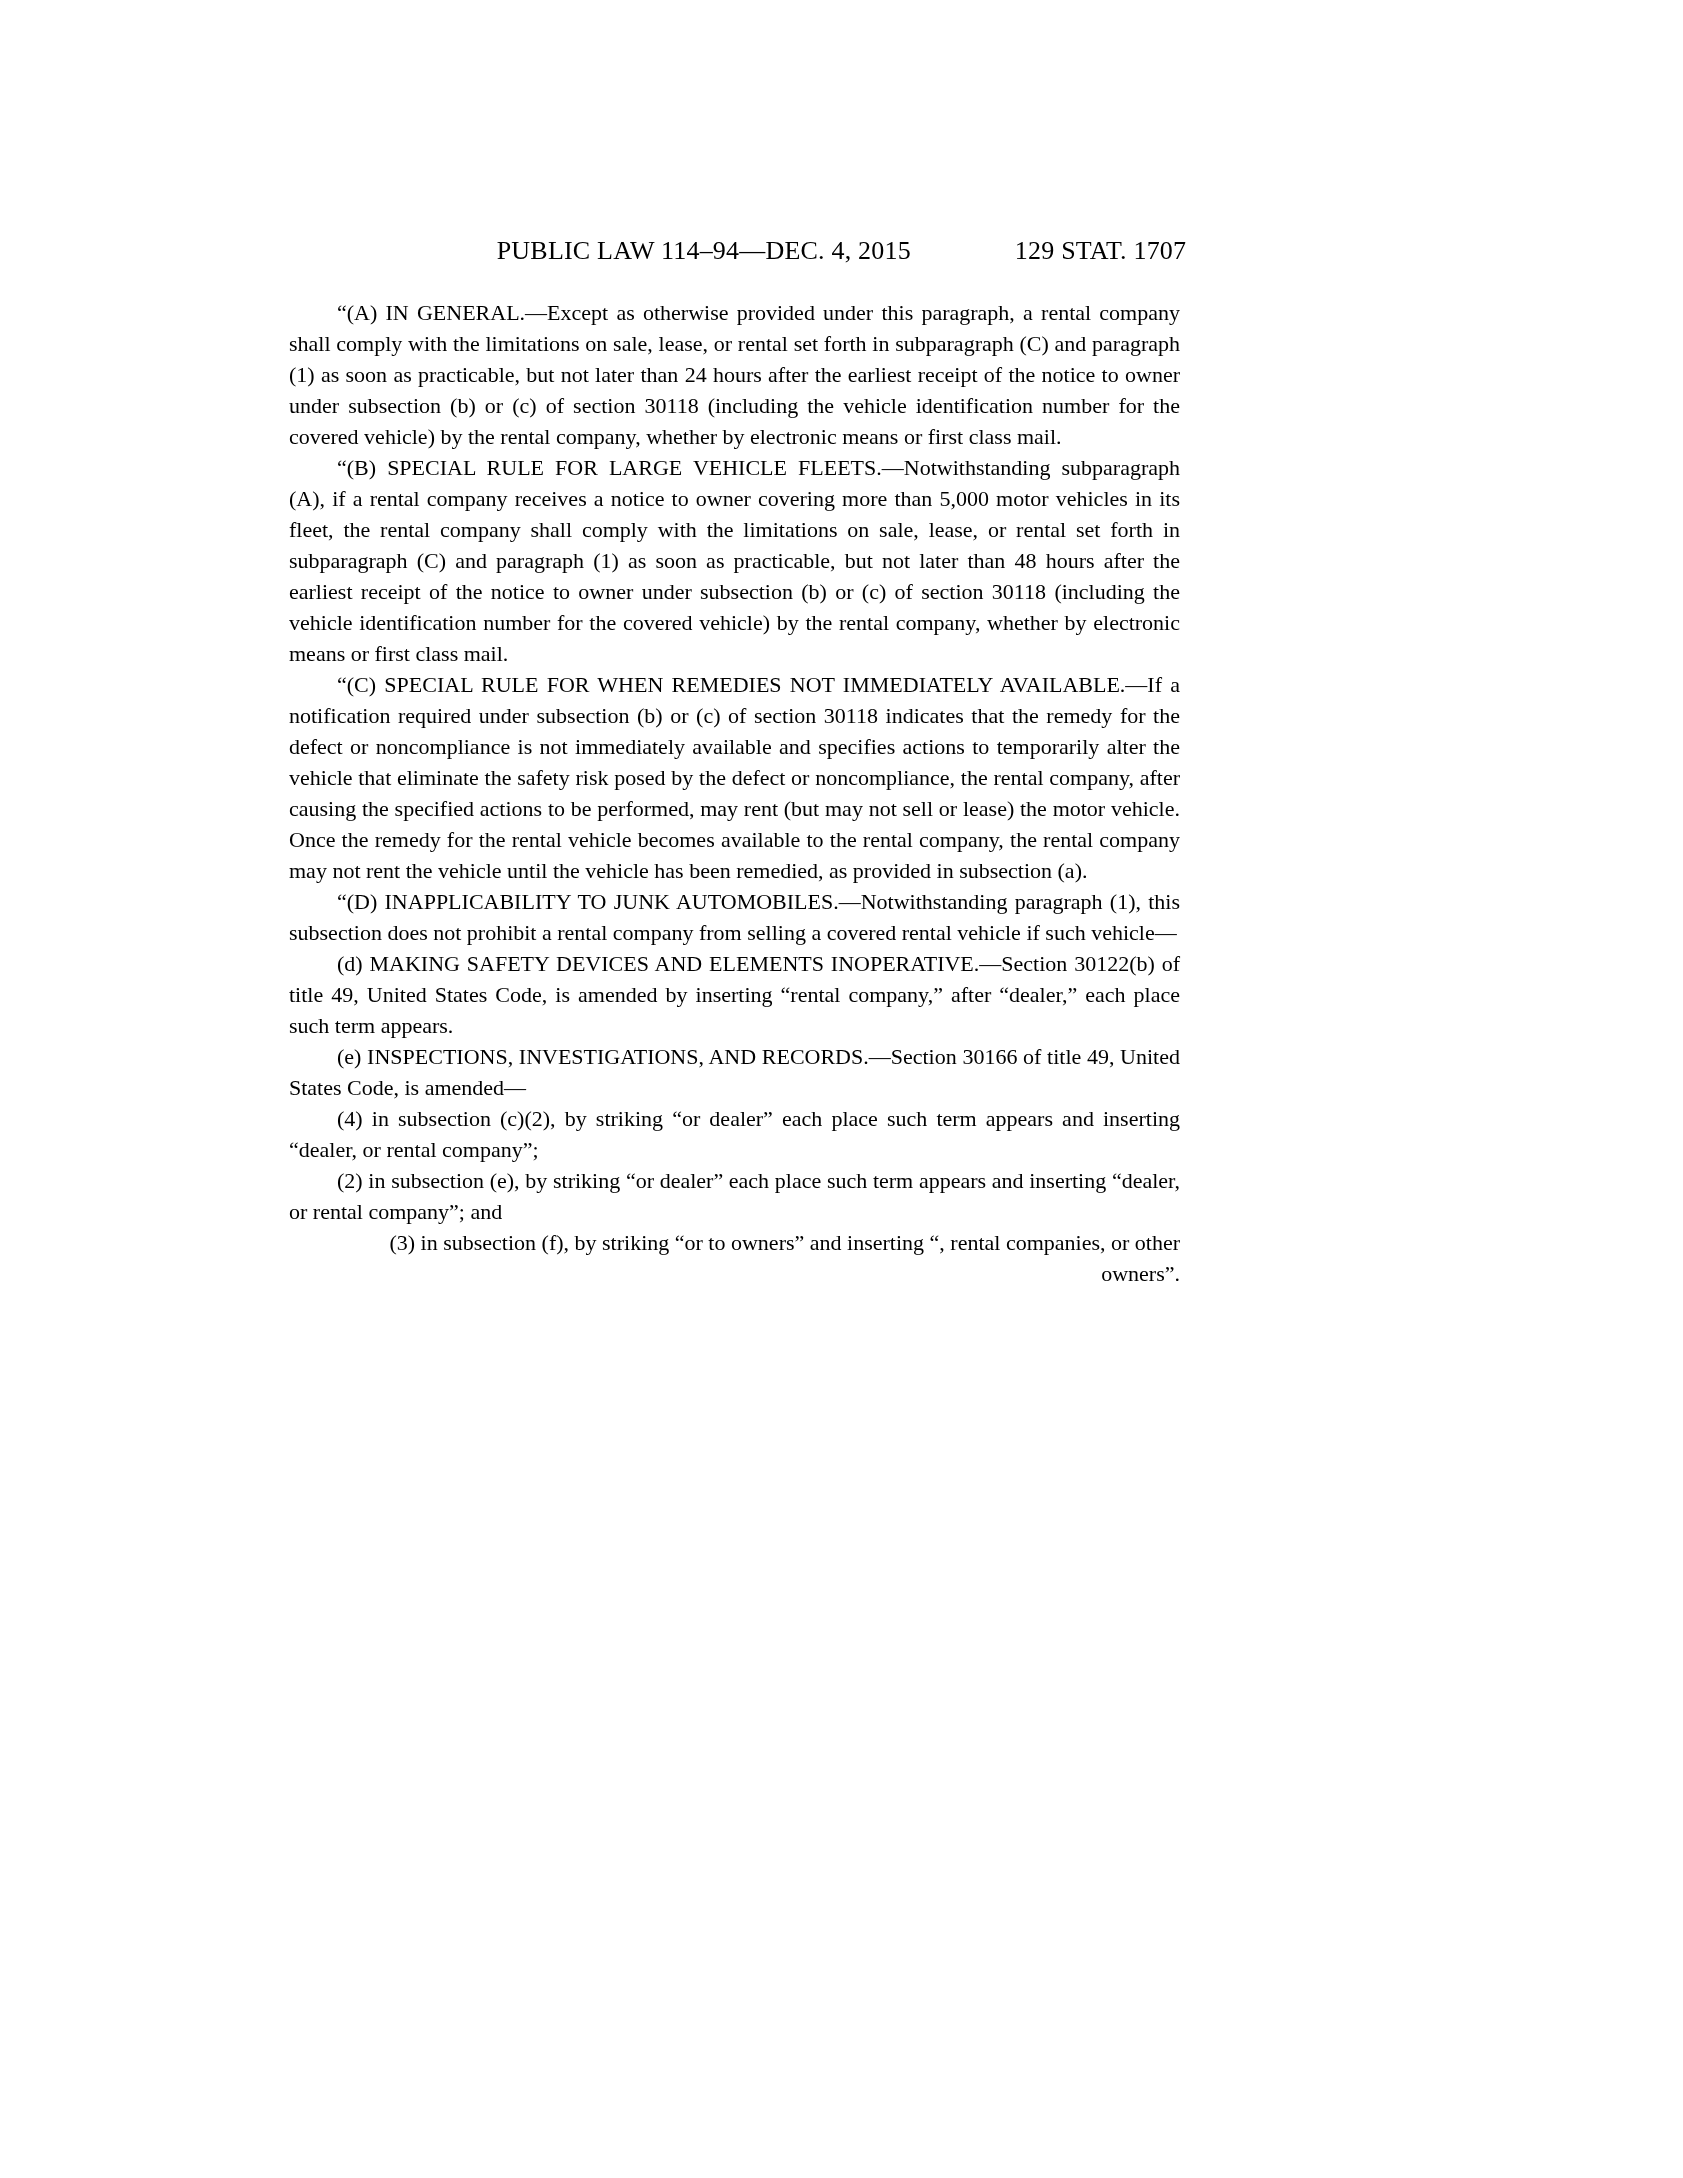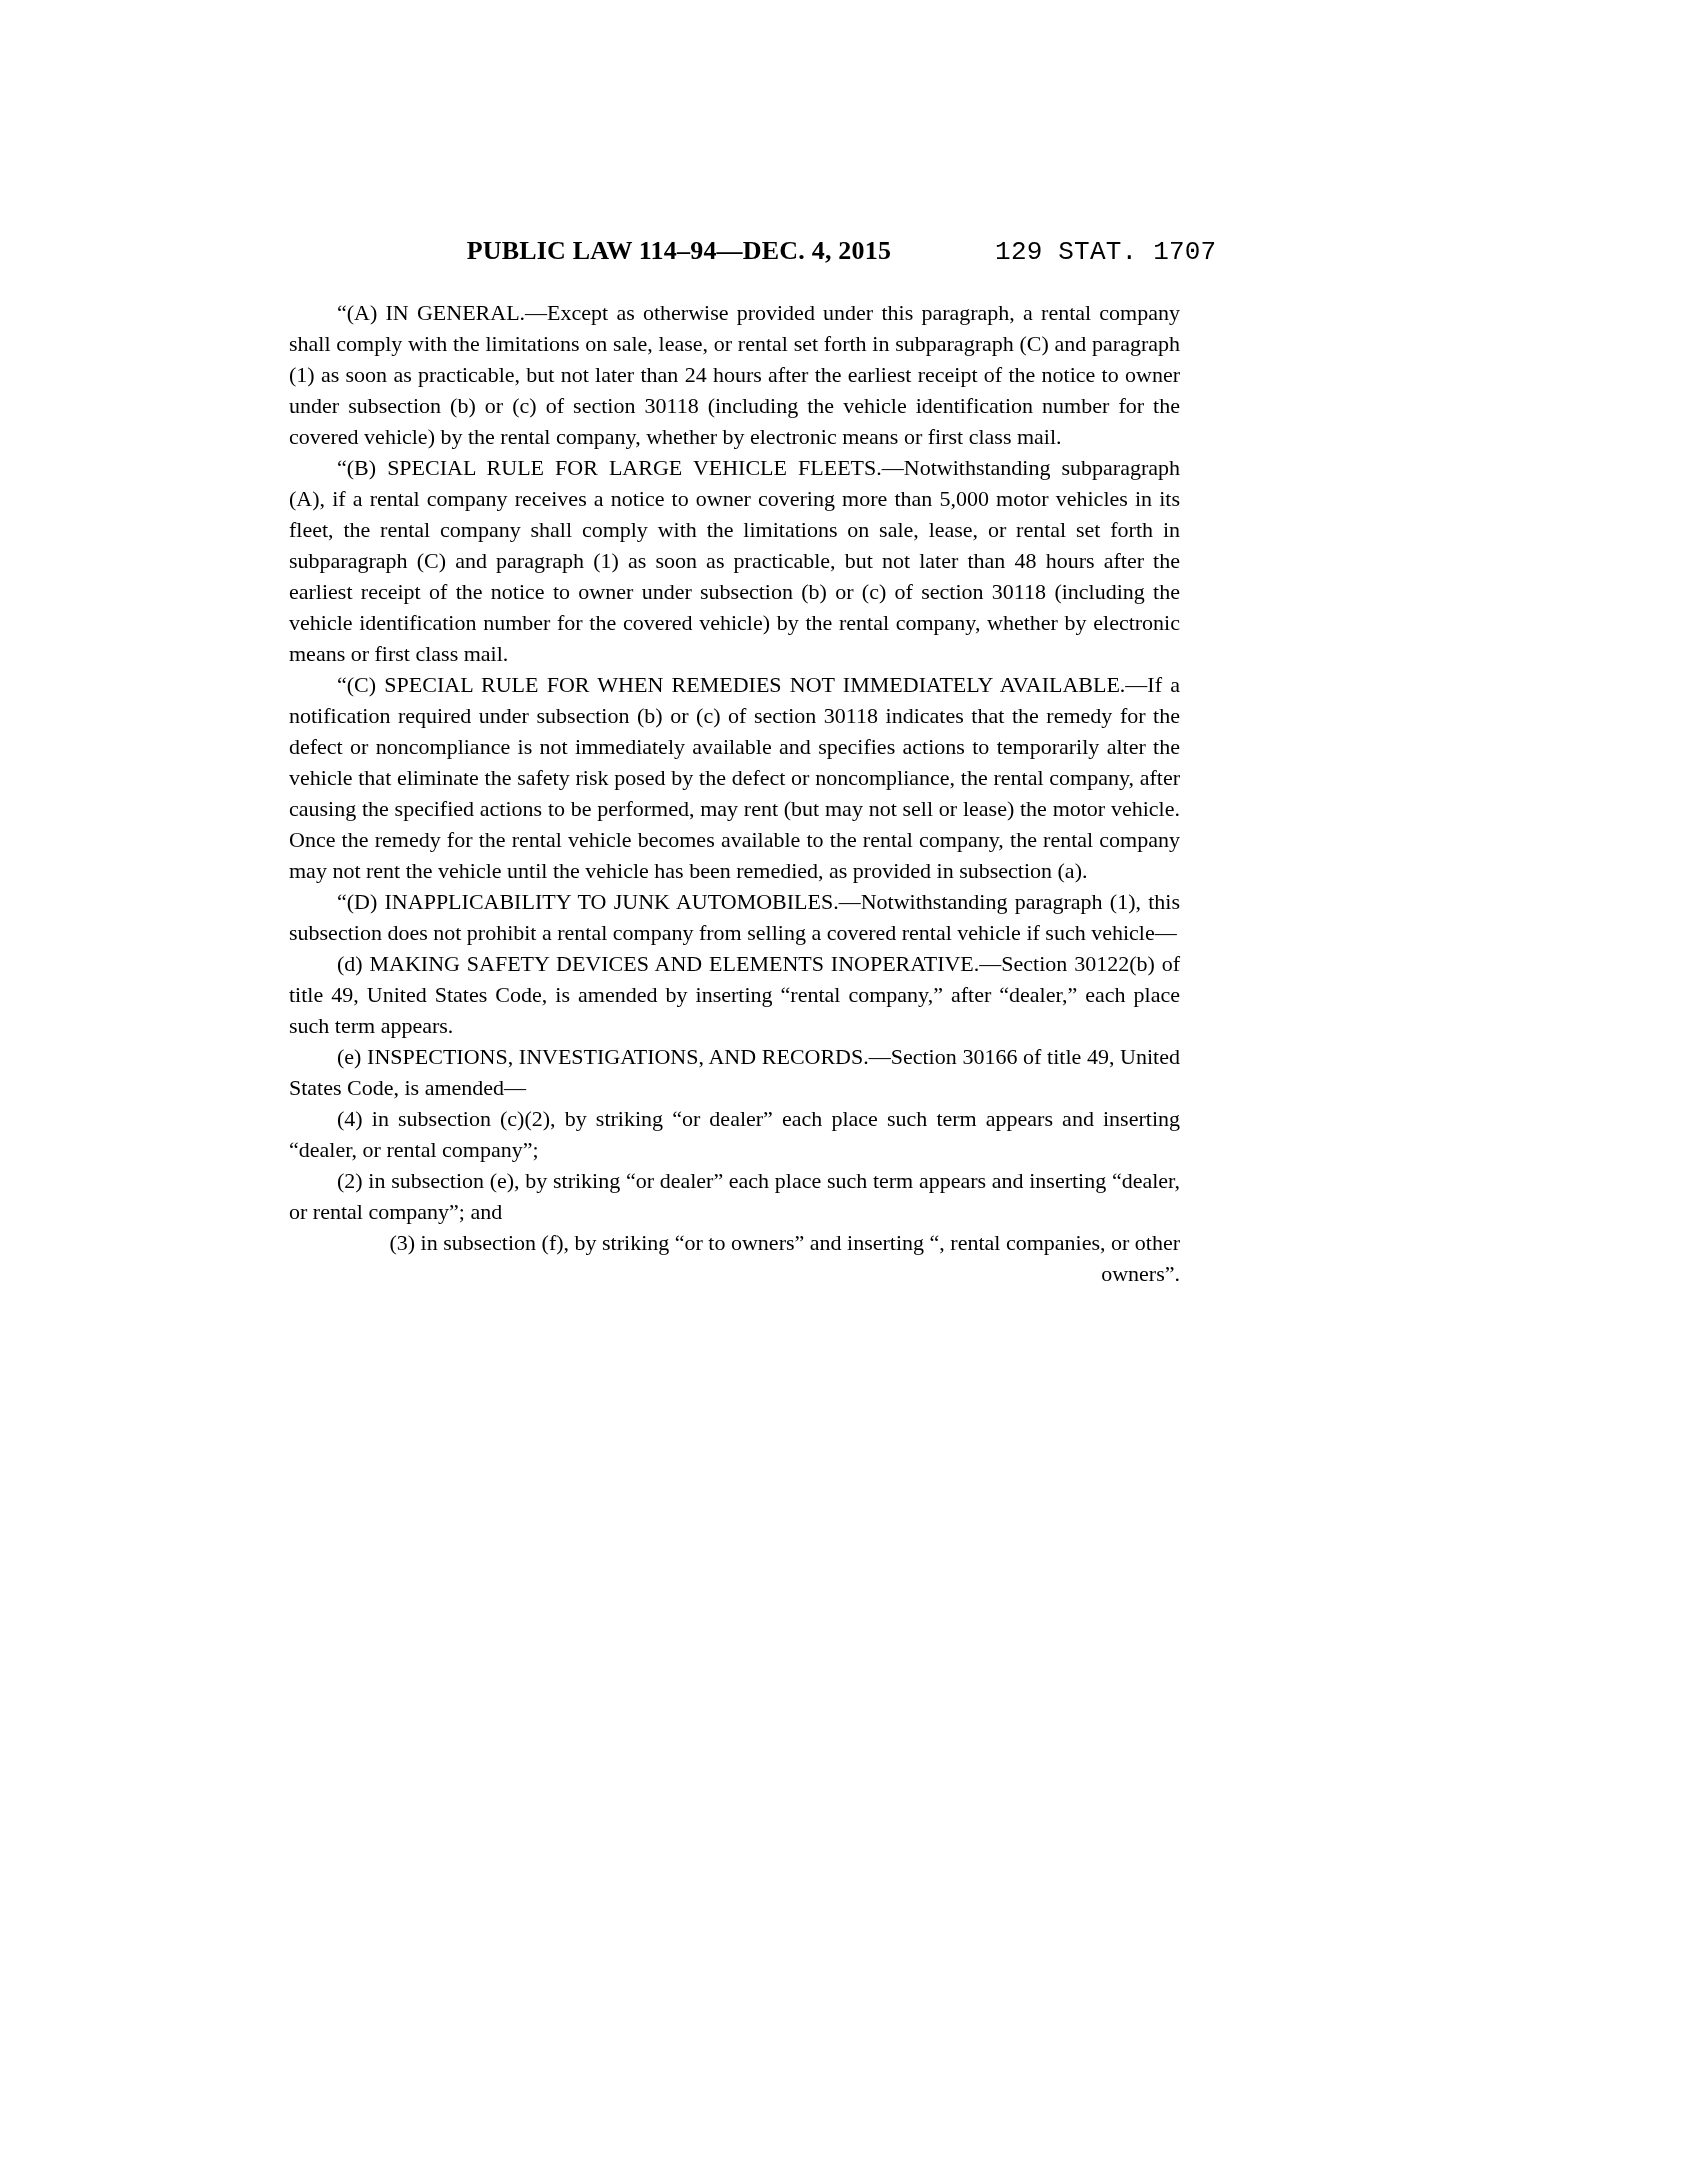--- a/index.html
+++ b/index.html
@@ -29,26 +29,24 @@
     text-align: center;
     font-size: 26px;
     letter-spacing: 0.2px;
   }
   .header .hdr-inner {
     display: inline-block;
     white-space: nowrap;
   }
   .header .hdr-left {
     display: inline-block;
-    font-weight: bold;
   }
   .header .hdr-right {
     display: inline-block;
     margin-left: 104px;
-    font-family: Liberation Mono, monospace;
   }
   .content {
     position: absolute;
     left: 289px;
     top: 297px;
     width: 891px;
     font-size: 22px;
     line-height: 31px;
     text-align: justify;
     text-justify: inter-word;

